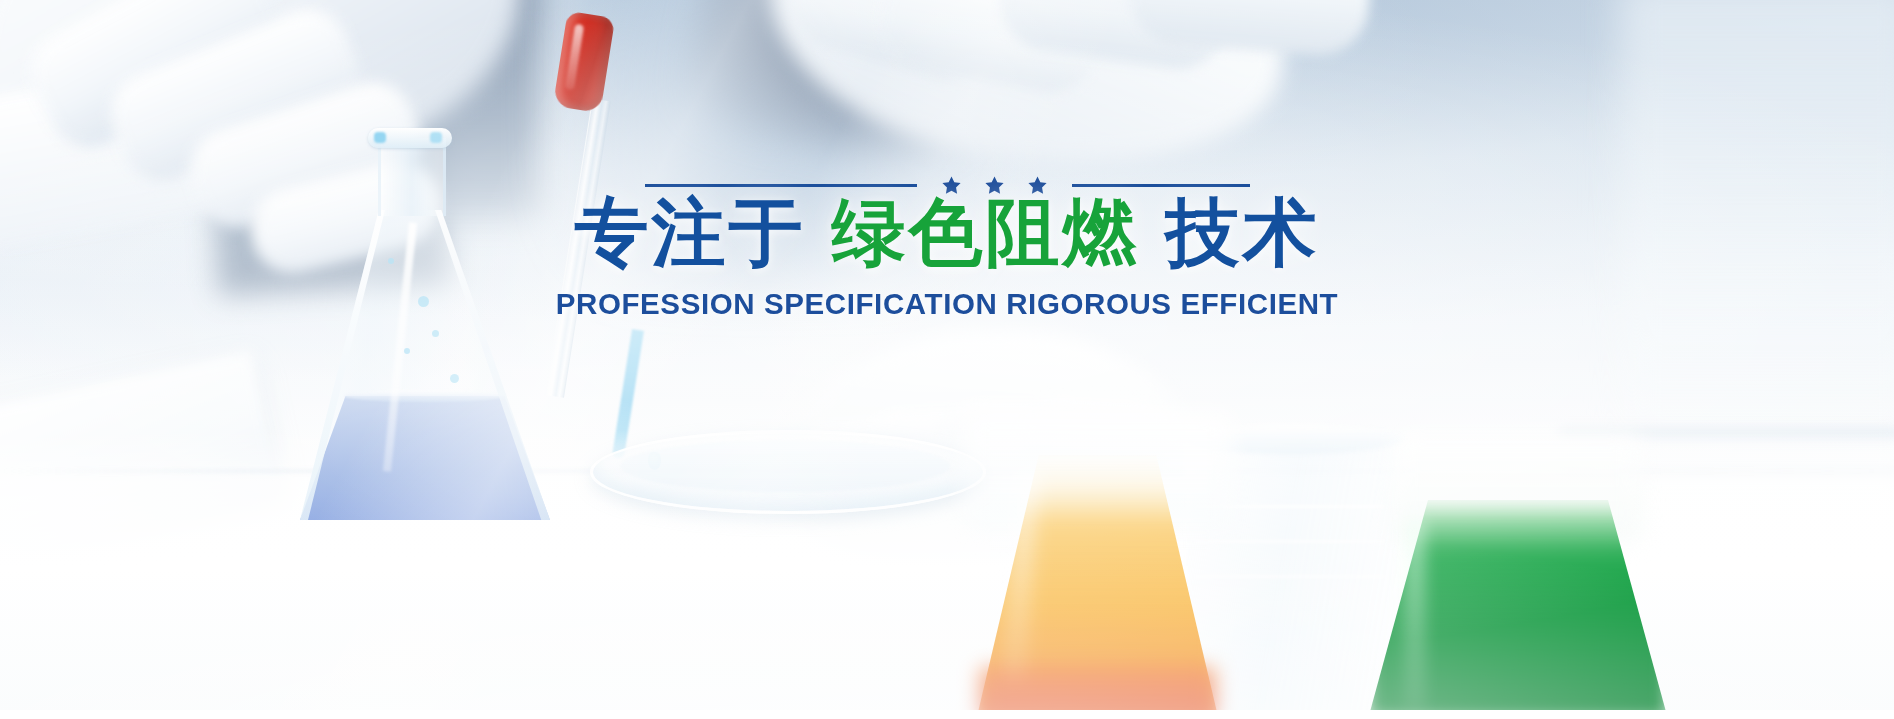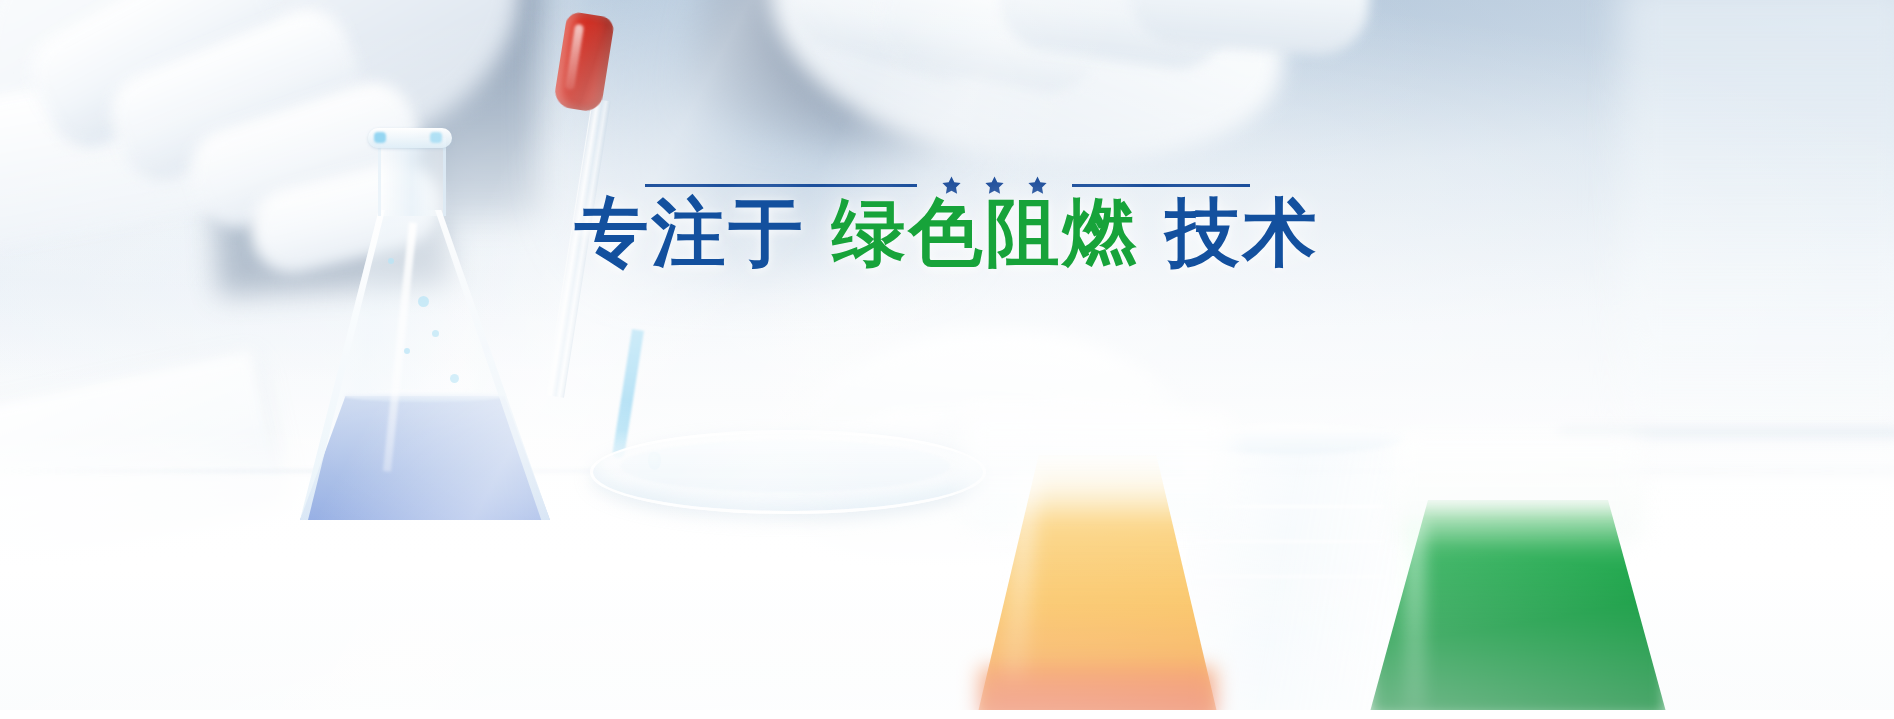--- a/index.html
+++ b/index.html
@@ -467,16 +467,17 @@
             <path d="M12 1.6l3.2 6.6 7.2 1-5.2 5.1 1.2 7.2L12 18.1 5.6 21.5l1.2-7.2L1.6 9.2l7.2-1z"></path>
           </svg>
       </span>
       <span class="rule rule-r"></span>
     </div>
 
     <div class="headline">
       <span class="hl-blue">专注于</span><span class="hl-gap"></span><span class="hl-green">绿色阻燃</span><span class="hl-gap"></span><span class="hl-blue">技术</span>
     </div>
 
+    <div class="sub-en">PROFESSION SPECIFICATION RIGOROUS EFFICIENT</div>
 
   </div>
 
 </div>
 
 </body></html>

